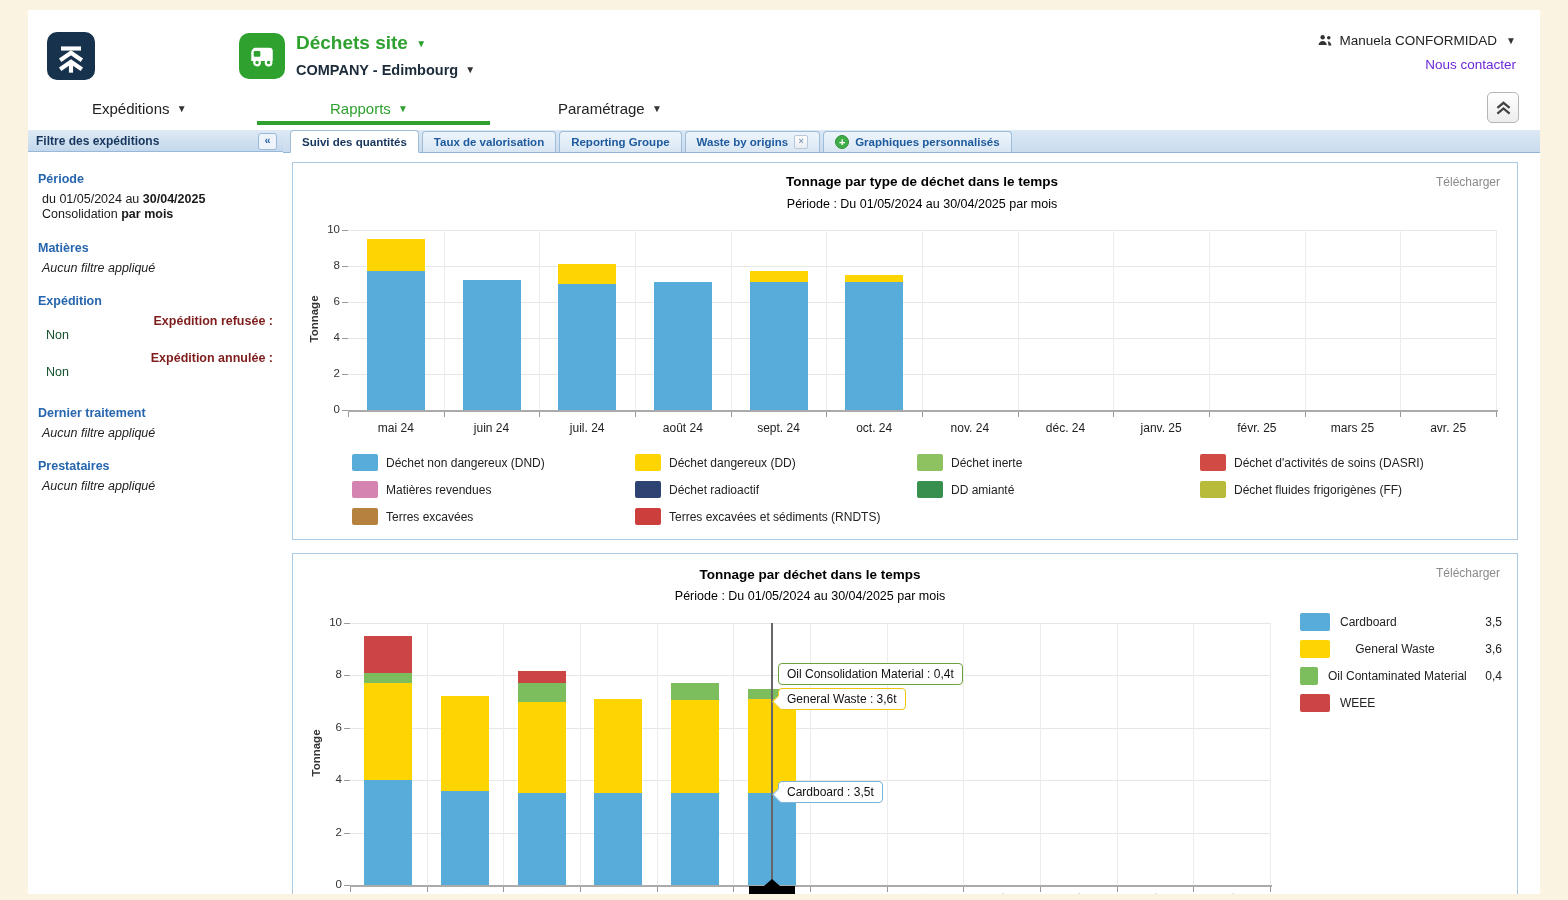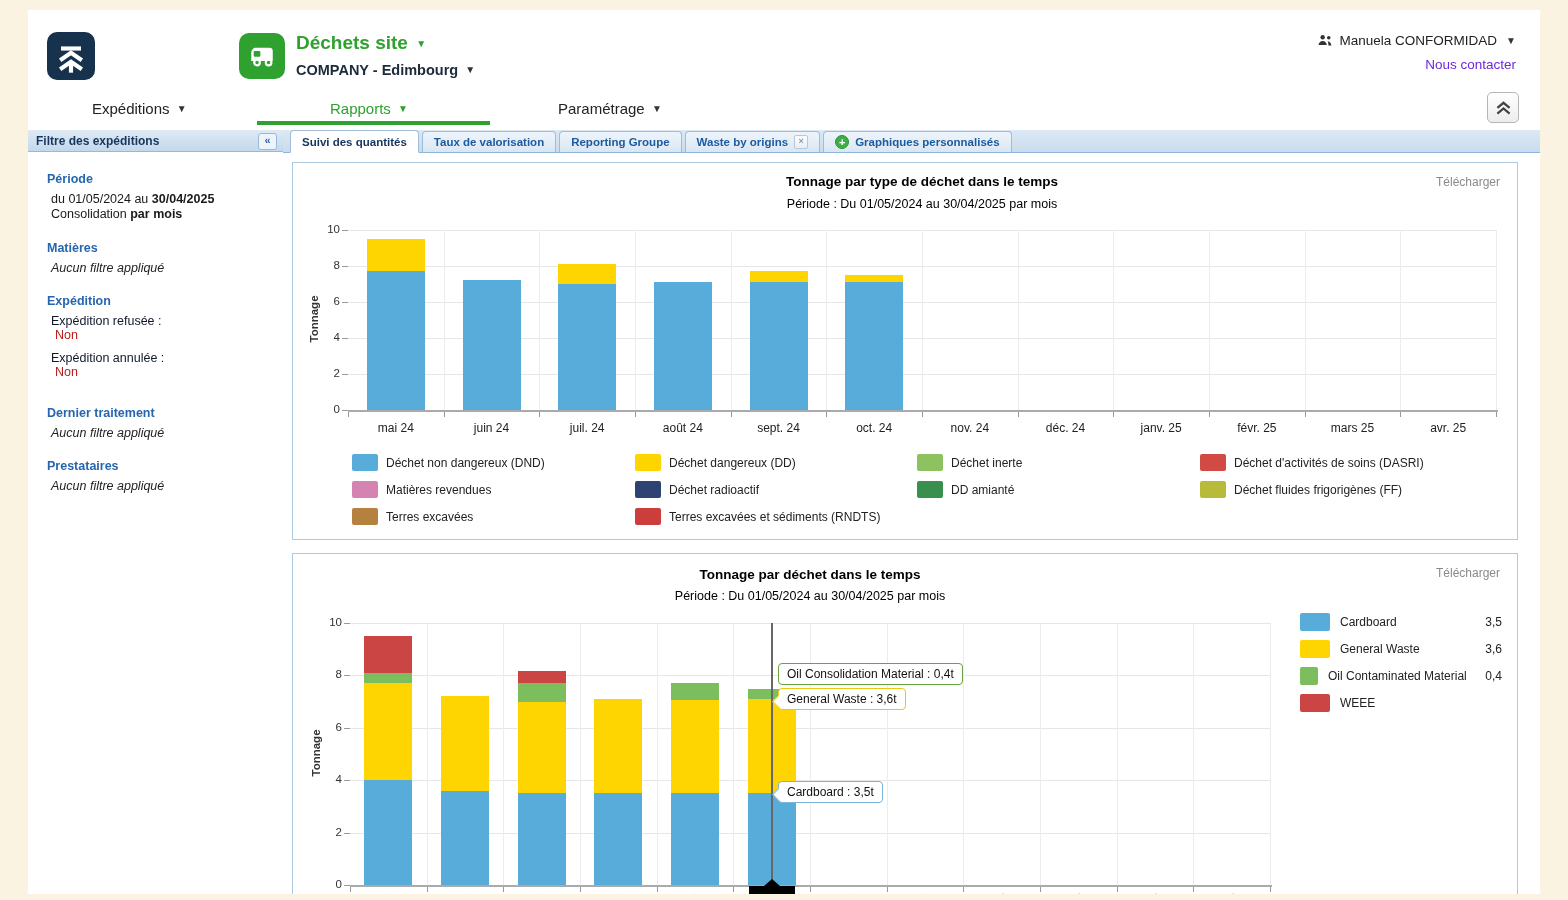--- a/index.html
+++ b/index.html
@@ -21,23 +21,23 @@
   .nav-underline{left:257px;top:121px;width:233px;height:4px;background:#2ea12f;}
   .collapse-btn{left:1487px;top:92px;width:32px;height:31px;background:linear-gradient(#ffffff,#ededed);border:1px solid #b5b5b5;border-radius:5px;display:flex;align-items:center;justify-content:center;box-sizing:border-box;}
   
   .sb-head{left:28px;top:130px;width:255px;height:22px;background:linear-gradient(#dfeaf5,#c3d8ec);border-bottom:1px solid #9ab9d9;box-sizing:border-box;}
   .sb-head-label{position:absolute;left:8px;top:4px;font-size:12px;font-weight:bold;color:#17365d;}
   .sb-collapse{position:absolute;right:6px;top:3px;width:17px;height:15px;background:#eef4fa;border:1px solid #9ab9d9;border-radius:3px;color:#2f66ad;font-size:11px;line-height:13px;text-align:center;font-weight:bold;}
   .sb-body{left:28px;top:152px;width:255px;height:711px;background:#fff;box-sizing:border-box;padding:20px 10px 0 10px;}
   .sb-h{font-size:12.5px;font-weight:bold;color:#2766ae;margin-bottom:6px;}
   .sb-line{font-size:12.5px;color:#1a1a1a;line-height:15px;margin-left:4px;}
   .sb-note{font-size:12.5px;font-style:italic;color:#222;margin-left:4px;}
-  .sb-sec{margin-bottom:19px;margin-left:9px;}
-  .sb-field-label{font-size:12.5px;font-weight:normal;color:#0f172a;margin:8px 0 0 4px;}
-  .sb-field-value{font-size:12.5px;color:#b91c1c;margin-left:8px;line-height:15px;}
+  .sb-sec{margin-bottom:19px;}
+  .sb-field-label{font-size:12.5px;font-weight:bold;color:#7f1d1d;margin:8px 0 0 4px;text-align:right;}
+  .sb-field-value{font-size:12.5px;color:#14532d;margin-left:8px;line-height:15px;}
   .sb-footer{left:28px;top:863px;width:255px;height:31px;background:#d8e6f2;display:flex;align-items:flex-start;justify-content:center;padding-top:6px;box-sizing:border-box;}
   .sb-btn{font-size:11.5px;color:#222;background:linear-gradient(#fdfdfd,#e7e7e7);border:1px solid #b9b9b9;border-radius:4px;padding:3px 10px;}
   .vline{width:1px;background:#9fc2e0;}
   
   .tabbar{left:283px;top:130px;width:1257px;height:23px;background:linear-gradient(#dce9f5,#c9dbed);border-bottom:1px solid #8fb6d9;display:flex;align-items:flex-end;gap:3px;padding-left:7px;box-sizing:border-box;}
   .tab{height:21px;border-radius:4px 4px 0 0;border:1px solid #9fbcd8;border-bottom:none;background:linear-gradient(#eef4fb,#d9e7f3);color:#1d5a9e;font-weight:bold;font-size:11.5px;padding:0 11px;display:flex;align-items:center;gap:6px;box-sizing:border-box;white-space:nowrap;}
   .tab.active{background:#fff;color:#15345c;height:23px;margin-bottom:-1px;border-bottom:1px solid #fff;}
   .tab-close{width:12px;height:12px;background:linear-gradient(#fdfdfd,#e9eef4);border:1px solid #b7c9da;border-radius:2px;font-size:9px;line-height:10px;text-align:center;color:#8a9bb0;}
   .plus-ico{width:14px;height:14px;background:#3fae49;border:1px solid #2d8f35;border-radius:50%;color:#fff;font-size:11px;line-height:13px;text-align:center;font-weight:bold;box-sizing:border-box;}
   .content{left:283px;top:153px;width:1257px;height:741px;background:#fff;}
@@ -407,21 +407,21 @@
     <div class="abs crosshair" style="left: 770.667px; top: 623px; height: 263px; z-index: 5;"></div>
     <div class="abs axis-marker" style="left: 748.667px; top: 886px; width: 46px; height: 8px; z-index: 45;"></div>
     <div class="abs tri-up" style="left: 763.667px; top: 879px; z-index: 45;"></div>
     <div class="abs " style="left: 1300px; top: 613px; display: flex; align-items: center; gap: 10px; width: 202px;">
       <span class="leg-swatch" style="display: inline-block; width: 30px; height: 18px; background: rgb(87, 172, 217);"></span>
       <span class="leg-label" style="flex: 1 1 0%;">Cardboard</span>
       <span class="leg2-value">3,5</span>
     </div>
     <div class="abs " style="left: 1300px; top: 640px; display: flex; align-items: center; gap: 10px; width: 202px;">
       <span class="leg-swatch" style="display: inline-block; width: 30px; height: 18px; background: rgb(254, 213, 1);"></span>
-      <span class="leg-label" style="flex: 1 1 0%;">General Waste</span>
+      <span class="leg-label" style="flex: 1 1 0%; text-align: center;">General Waste</span>
       <span class="leg2-value">3,6</span>
     </div>
     <div class="abs " style="left: 1300px; top: 667px; display: flex; align-items: center; gap: 10px; width: 202px;">
       <span class="leg-swatch" style="display: inline-block; width: 30px; height: 18px; background: rgb(124, 189, 93);"></span>
       <span class="leg-label" style="flex: 1 1 0%;">Oil Contaminated Material</span>
       <span class="leg2-value">0,4</span>
     </div>
     <div class="abs " style="left: 1300px; top: 694px; display: flex; align-items: center; gap: 10px; width: 202px;">
       <span class="leg-swatch" style="display: inline-block; width: 30px; height: 18px; background: rgb(204, 69, 69);"></span>
       <span class="leg-label" style="flex: 1 1 0%;">WEEE</span>

